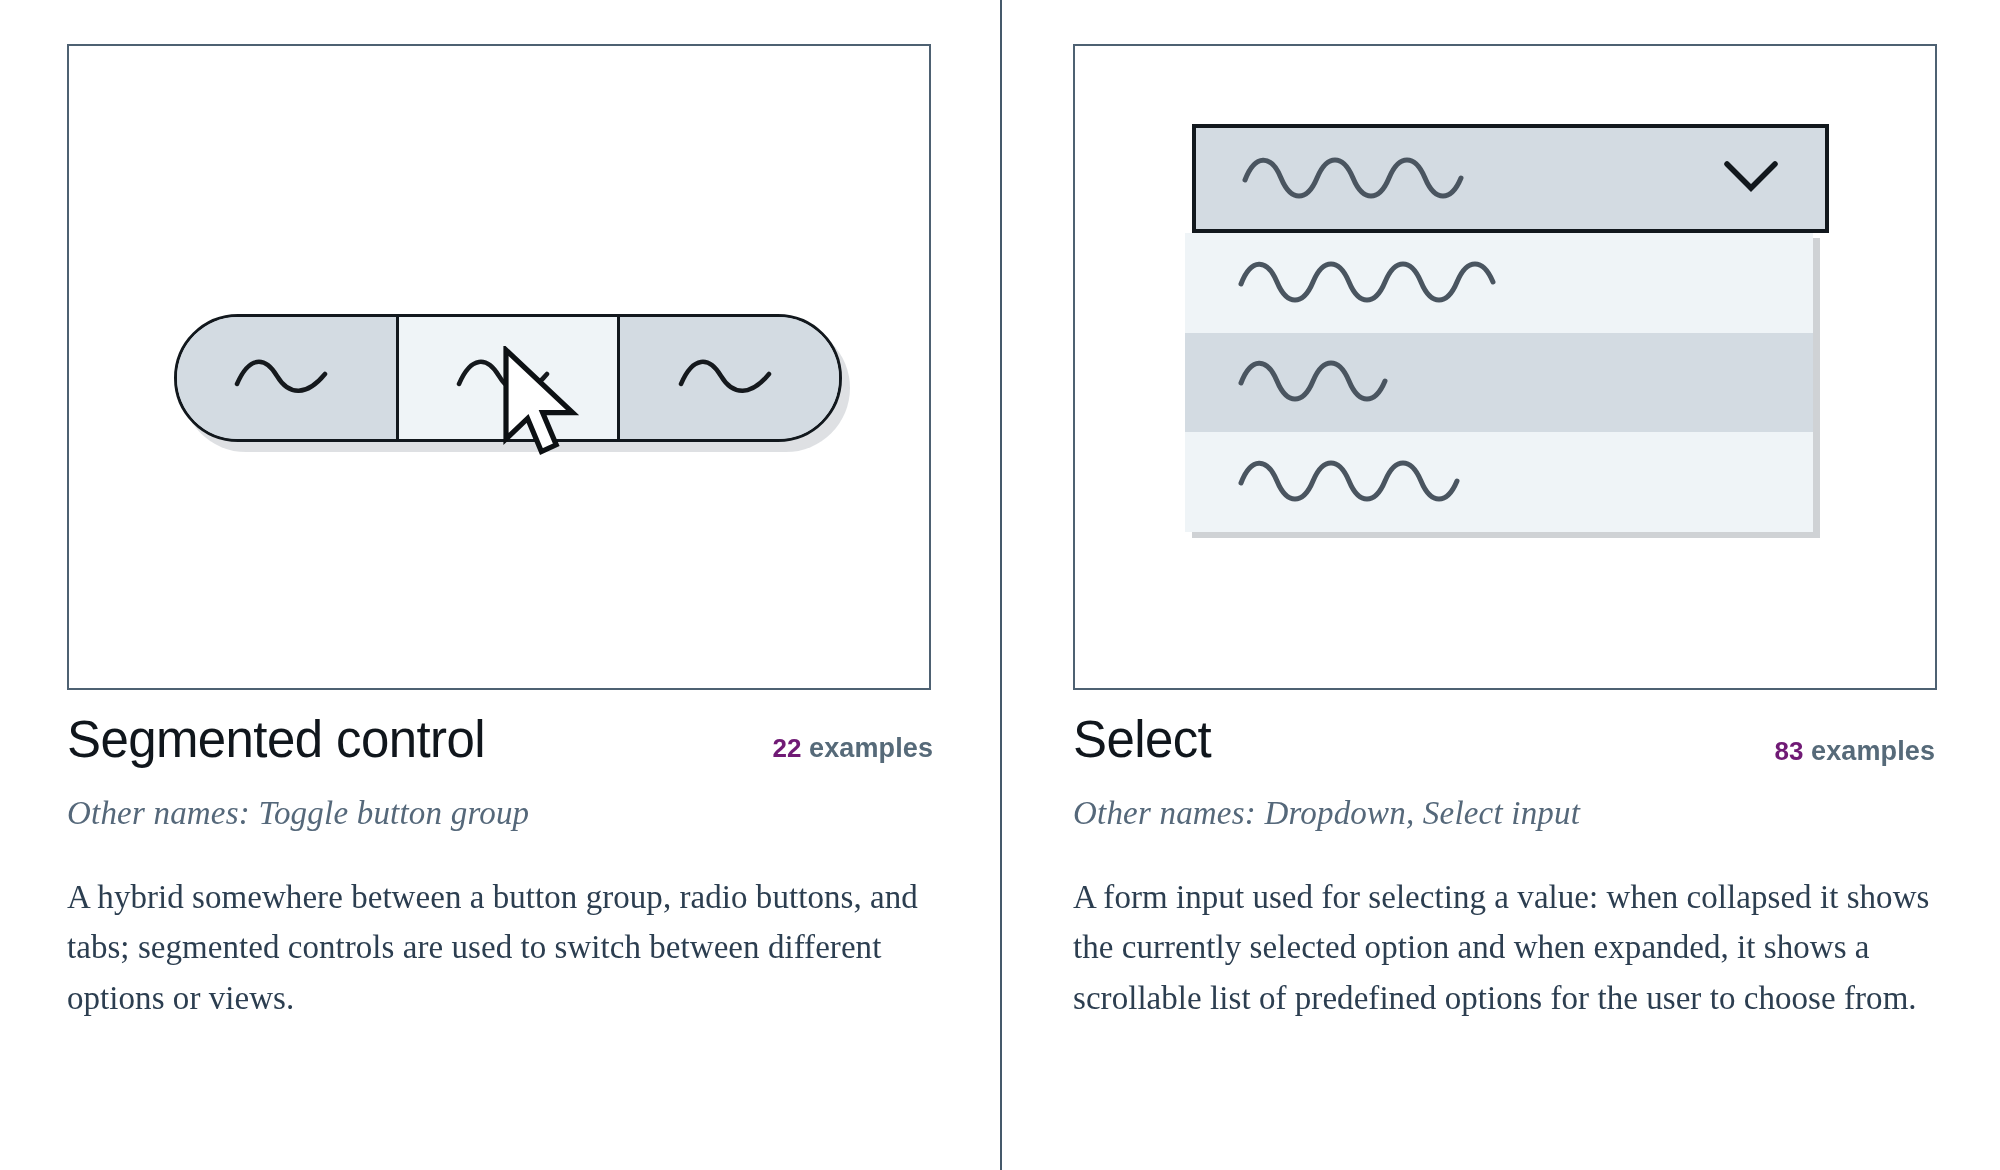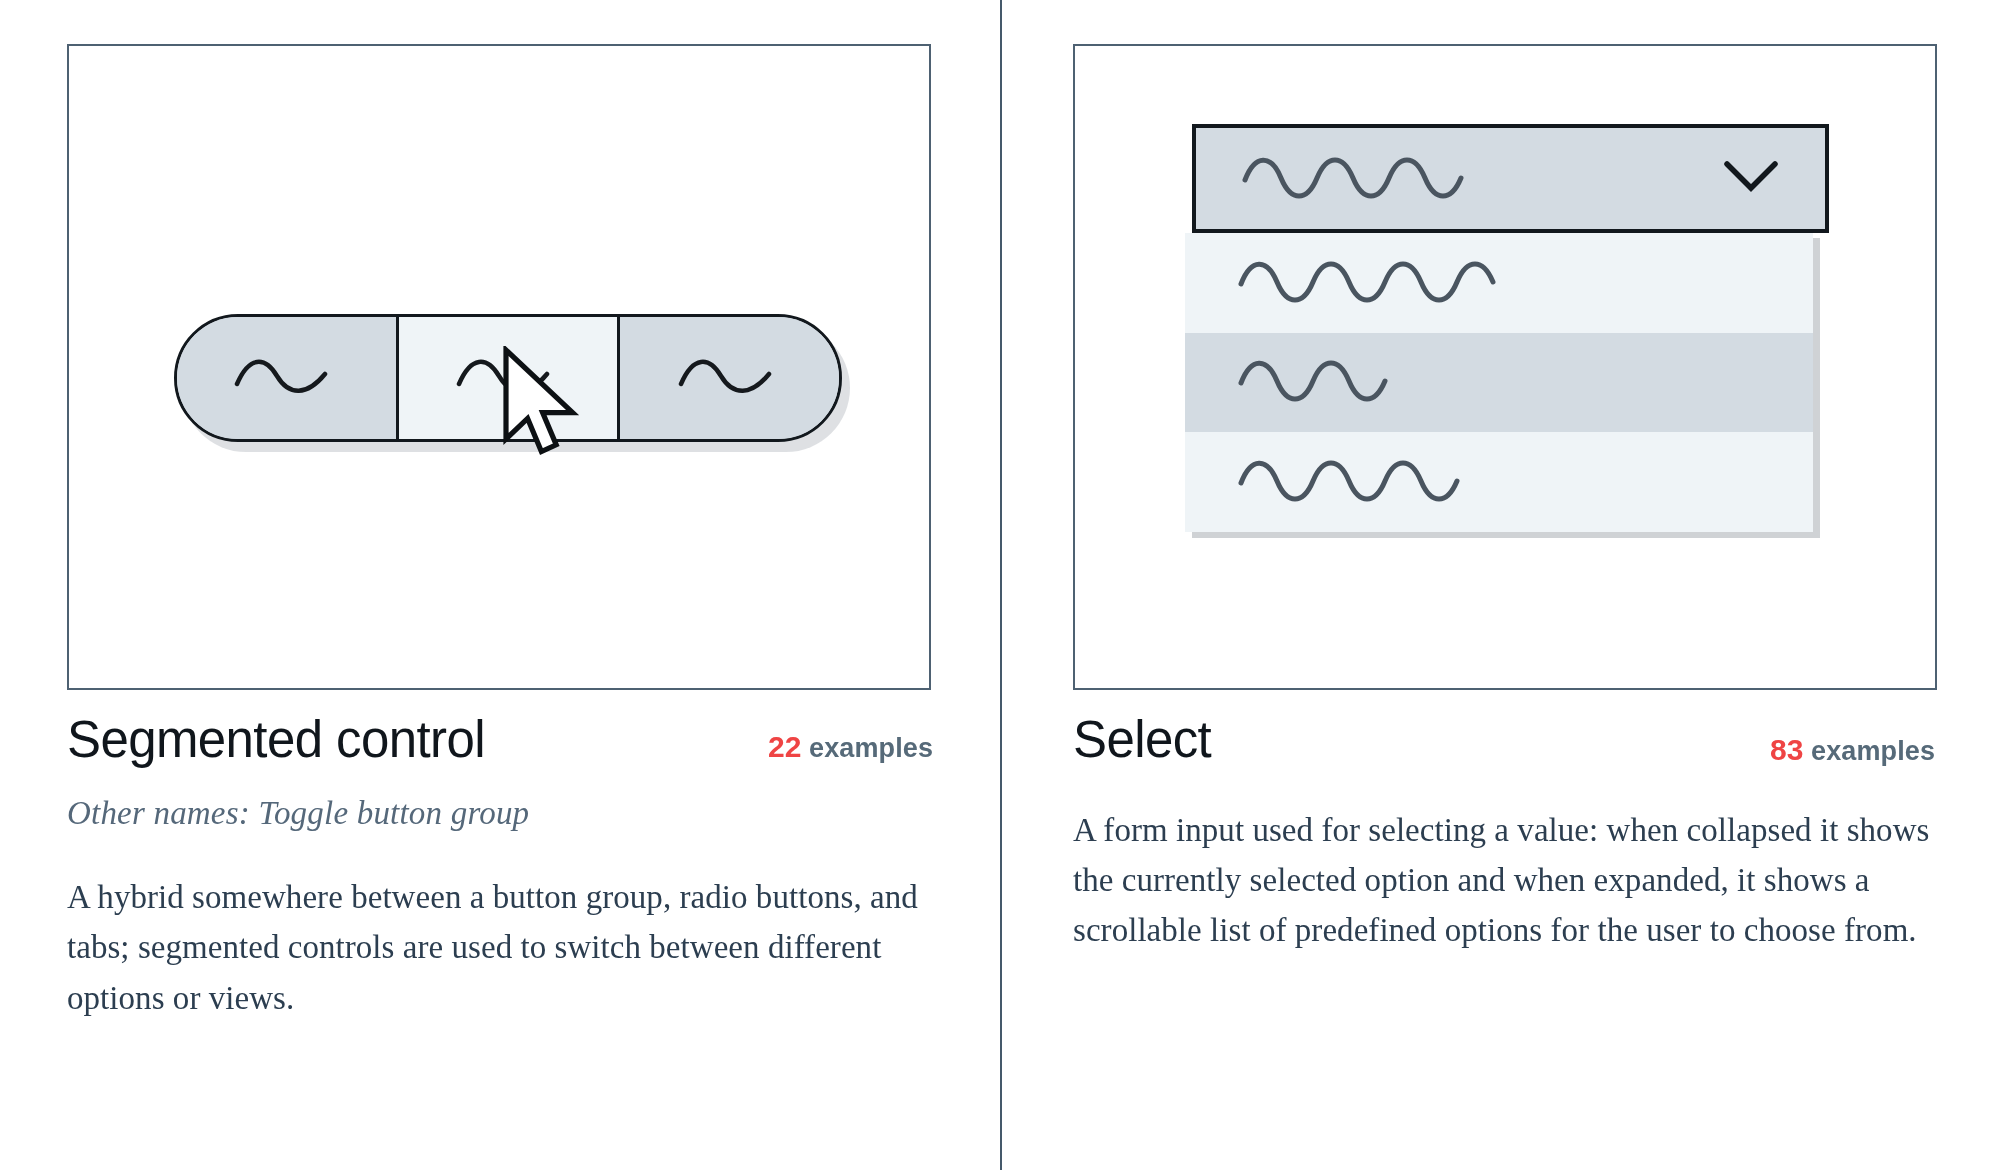--- a/index.html
+++ b/index.html
@@ -91,22 +91,22 @@
 
   .examples {
     font-family: "Liberation Sans", sans-serif;
     font-size: 27px;
     color: #566a79;
     white-space: nowrap;
     letter-spacing: 0.1px;
   }
   .examples .count {
     font-weight: 700;
-    font-size: 30px;
-    color: #ef4444;
+    font-size: 26px;
+    color: #701a75;
   }
   .examples .word {
     font-weight: 700;
     margin-top: 36px;
   }
 
   .other-names {
     margin-top: 26px;
     font-family: "Liberation Serif", serif;
     font-style: italic;
@@ -362,19 +362,20 @@
 
     <div class="text-block">
       <div class="title-row">
         <div class="comp-title">Select</div>
         <div class="examples">
           <span class="count">83</span>
           <span class="word">examples</span>
         </div>
       </div>
 
+      <div class="other-names">Other names: Dropdown, Select input</div>
 
       <div class="description">A form input used for selecting a value: when collapsed it shows the currently selected option and when expanded, it shows a scrollable list of predefined options for the user to choose from.</div>
     </div>
 
   </div>
 
 </div>
 
 </body></html>

